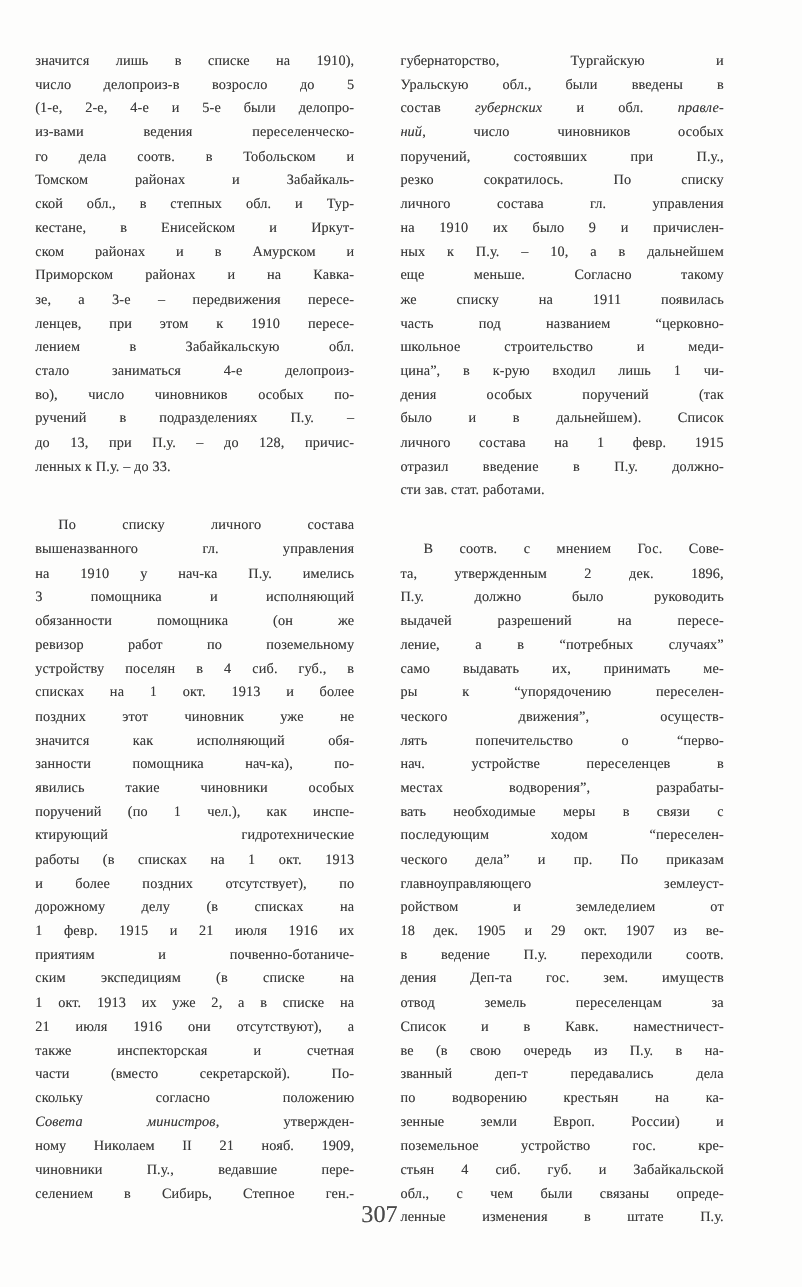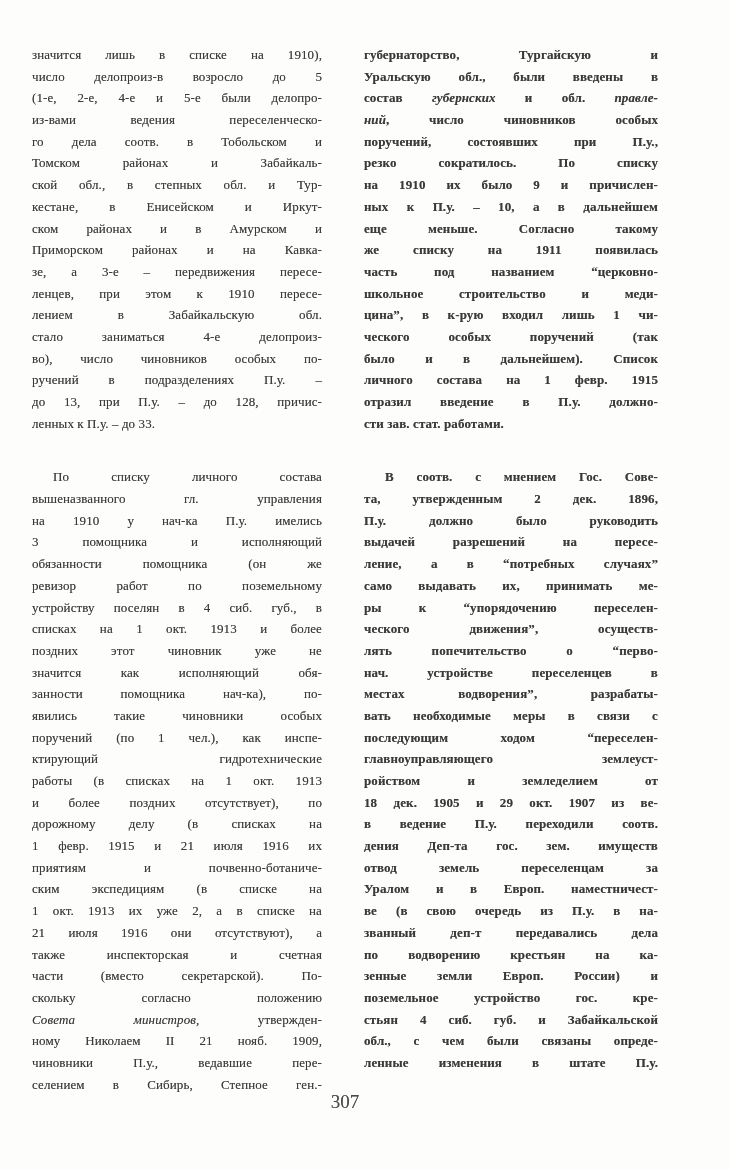--- a/index.html
+++ b/index.html
@@ -22,38 +22,38 @@
   .col {
     position: absolute;
     top: 44px;
     font-size: 13px;
     line-height: 21.7px;
     color: #3a3a3a;
     text-shadow: 0 0 0.6px rgba(70,70,70,0.55);
     letter-spacing: 0.1px;
   }
   .col-left  { left: 32px;  width: 290px; }
-  .col-right { left: 364px; width: 294px; font-weight: bold; }
+  .col-right { left: 364px; width: 294px; }
   .line {
     height: 21.7px;
     text-align: justify;
     text-align-last: justify;
     text-justify: inter-word;
     white-space: normal;
   }
   .line.end { text-align-last: left; }
   .line.in  { text-indent: 21px; margin-top: 32px; }
   .line i   { font-style: italic; }
   .page-number {
     position: absolute;
     left: 32px;
     width: 626px;
     top: 1091px;
     text-align: center;
-    font-size: 19px;
+    font-size: 22px;
     color: #4a4a4a;
     text-shadow: 0 0 0.6px rgba(80,80,80,0.5);
   }
 </style>
 </head>
 <body style="background: rgb(253, 253, 252);">
 
 <div class="page">
   <div class="col col-left" id="col-left" style="color: rgb(58, 58, 58);">
       <div class="line">значится лишь в списке на 1910),</div>
@@ -104,52 +104,54 @@
       <div class="line">чиновники П.у., ведавшие пере-</div>
       <div class="line">селением в Сибирь, Степное ген.-</div>
     </div>
   <div class="col col-right" id="col-right" style="color: rgb(58, 58, 58);">
       <div class="line">губернаторство, Тургайскую и</div>
       <div class="line">Уральскую обл., были введены в</div>
       <div class="line">состав <i>губернских</i> и обл. <i>правле-</i></div>
       <div class="line"><i>ний</i>, число чиновников особых</div>
       <div class="line">поручений, состоявших при П.у.,</div>
       <div class="line">резко сократилось. По списку</div>
+      <div class="line">личного состава гл. управления</div>
       <div class="line">на 1910 их было 9 и причислен-</div>
       <div class="line">ных к П.у. – 10, а в дальнейшем</div>
       <div class="line">еще меньше. Согласно такому</div>
       <div class="line">же списку на 1911 появилась</div>
       <div class="line">часть под названием “церковно-</div>
       <div class="line">школьное строительство и меди-</div>
       <div class="line">цина”, в к-рую входил лишь 1 чи-</div>
-      <div class="line">ческого особых поручений (так</div>
+      <div class="line">дения особых поручений (так</div>
       <div class="line">было и в дальнейшем). Список</div>
       <div class="line">личного состава на 1 февр. 1915</div>
       <div class="line">отразил введение в П.у. должно-</div>
       <div class="line end">сти зав. стат. работами.</div>
       <div class="line in">В соотв. с мнением Гос. Сове-</div>
       <div class="line">та, утвержденным 2 дек. 1896,</div>
       <div class="line">П.у. должно было руководить</div>
       <div class="line">выдачей разрешений на пересе-</div>
       <div class="line">ление, а в “потребных случаях”</div>
       <div class="line">само выдавать их, принимать ме-</div>
       <div class="line">ры к “упорядочению переселен-</div>
       <div class="line">ческого движения”, осуществ-</div>
       <div class="line">лять попечительство о “перво-</div>
       <div class="line">нач. устройстве переселенцев в</div>
       <div class="line">местах водворения”, разрабаты-</div>
       <div class="line">вать необходимые меры в связи с</div>
       <div class="line">последующим ходом “переселен-</div>
+      <div class="line">ческого дела” и пр. По приказам</div>
       <div class="line">главноуправляющего землеуст-</div>
       <div class="line">ройством и земледелием от</div>
       <div class="line">18 дек. 1905 и 29 окт. 1907 из ве-</div>
       <div class="line">в ведение П.у. переходили соотв.</div>
       <div class="line">дения Деп-та гос. зем. имуществ</div>
       <div class="line">отвод земель переселенцам за</div>
-      <div class="line">Уралом и в Европ. наместничест-</div>
+      <div class="line">Список и в Кавк. наместничест-</div>
       <div class="line">ве (в свою очередь из П.у. в на-</div>
       <div class="line">званный деп-т передавались дела</div>
       <div class="line">по водворению крестьян на ка-</div>
       <div class="line">зенные земли Европ. России) и</div>
       <div class="line">поземельное устройство гос. кре-</div>
       <div class="line">стьян 4 сиб. губ. и Забайкальской</div>
       <div class="line">обл., с чем были связаны опреде-</div>
       <div class="line">ленные изменения в штате П.у.</div>
     </div>
   <div class="page-number">307</div>

